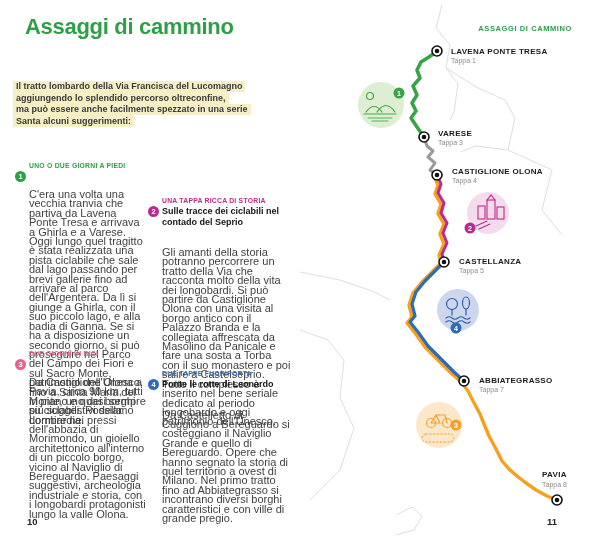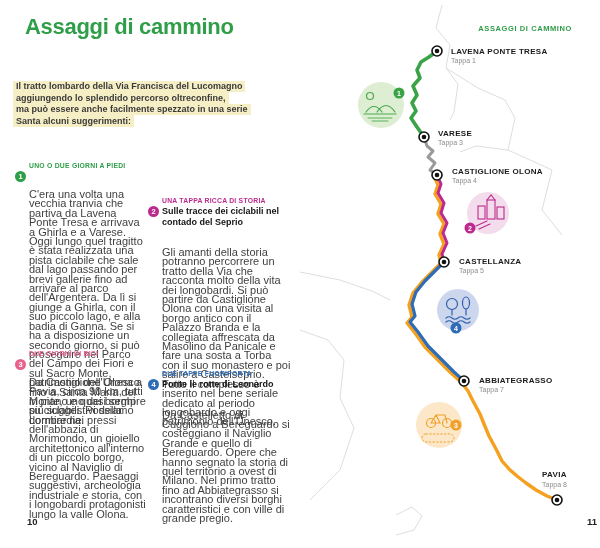--- a/index.html
+++ b/index.html
@@ -32,21 +32,21 @@
   .c-pink   { color:#e8618c; }  .b-pink   { background:#e8618c; }
   .c-blue   { color:#2e6cb5; }  .b-blue   { background:#2e6cb5; }
 
   .sec1 { left:15px;  top:162px; width:131px; }
   .sec2 { left:148px; top:197px; width:143px; }
   .sec3 { left:15px;  top:350px; width:131px; }
   .sec4 { left:148px; top:370px; width:143px; }
 
   .pagenum { position:absolute; top:516px; font-size:9.5px; font-weight:bold; color:#222; }
   .pagenum.left { left:15px;margin-left:12px; }
-  .pagenum.right { left:577px; width:20px; text-align:right; }
+  .pagenum.right { left:537px; width:20px; text-align:right; }
 
   .mapwrap { position:absolute; left:300px; top:0; width:300px; height:536px; }
   svg text.stop-name { font-family:"Liberation Sans",sans-serif; font-size:8px;
     font-weight:bold; letter-spacing:0.3px; fill:#1a1a1a; }
   svg text.stop-stage { font-family:"Liberation Sans",sans-serif; font-size:7px; fill:#8c8c8c; }
   svg text.badge-num { font-family:"Liberation Sans",sans-serif; font-size:7px;
     font-weight:bold; fill:#ffffff; text-anchor:middle; }
 </style>
 </head>
 <body>

